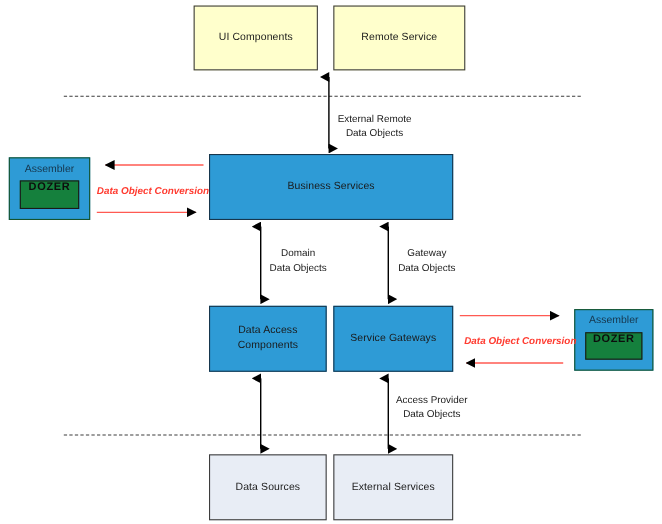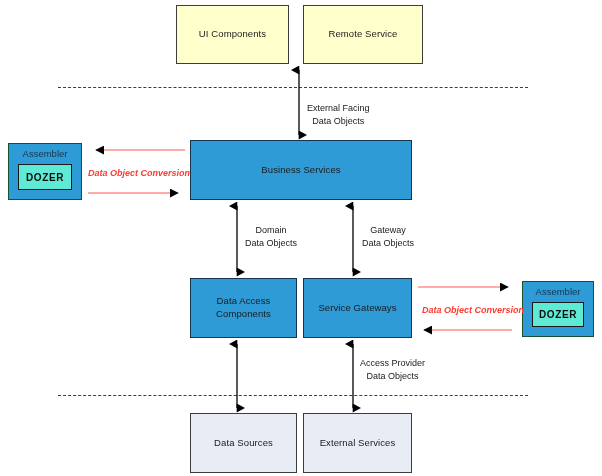--- a/index.html
+++ b/index.html
@@ -66,24 +66,23 @@
     font-size: 9.5px;
     color: #16364d;
   }
   .dozer {
     position: absolute;
     left: 9px;
     right: 9px;
     top: 20px;
     bottom: 9px;
     box-sizing: border-box;
-    background: #5eead4;
+    background: #15803d;
     border: 1px solid #1a1a1a;
     display: flex;
-    align-items: center;
     justify-content: center;
     font-size: 10px;
     font-weight: bold;
     color: #0d0d0d;
     letter-spacing: 0.6px;
   }
 
   
   .tier-divider {
     position: absolute;
@@ -130,21 +129,21 @@
   </div>
 
   <div class="box box-yellow" style="left:303px; top:5px; width:120px; height:59px;">
     <span>Remote Service</span>
   </div>
 
   <div class="tier-divider" style="left:58px; top:87px; width:470px;"></div>
   <div class="tier-divider" style="left:58px; top:395px; width:470px;"></div>
 
   <div class="flow-label" style="left:307px; top:102px;">
-    <div>External Facing</div>
+    <div>External Remote</div>
     <div>Data Objects</div>
   </div>
 
   <div class="assembler" style="left:8px; top:143px; width:74px; height:57px;">
     <div class="assembler-title">Assembler</div>
     <div class="dozer">
       <span>DOZER</span>
     </div>
   </div>
 

